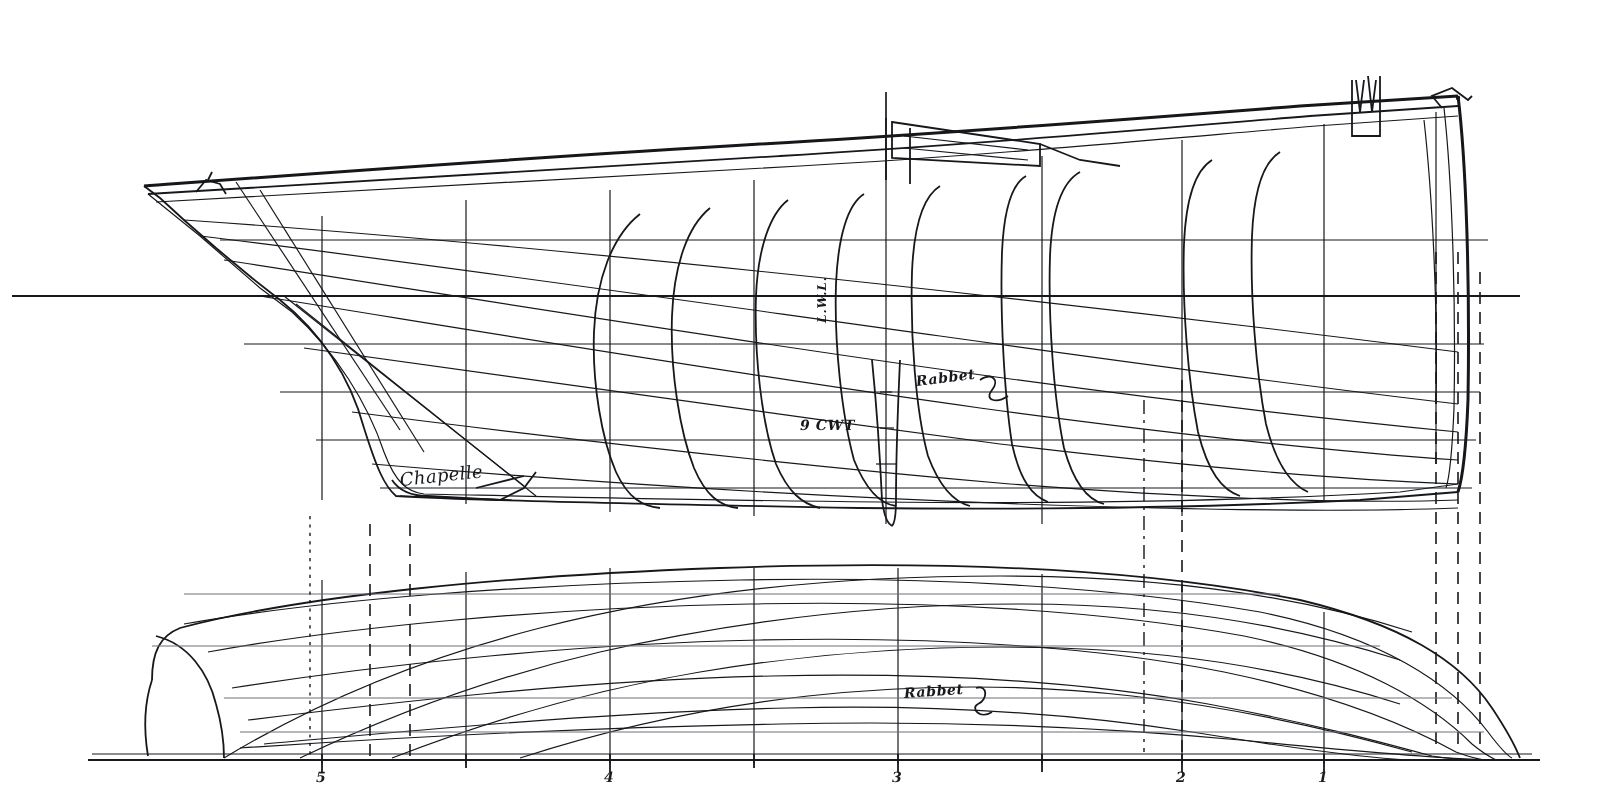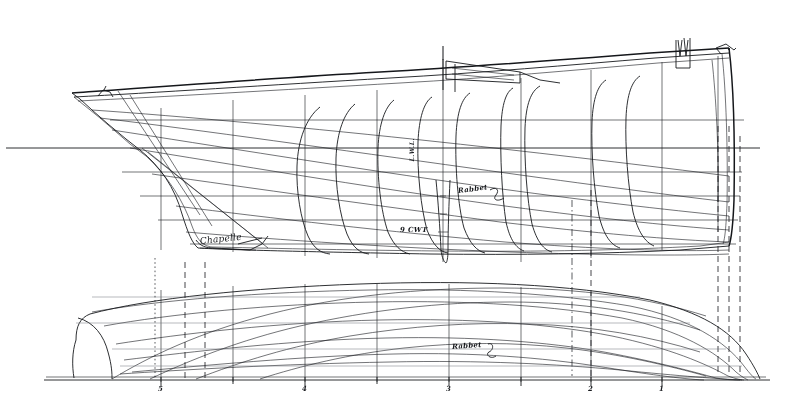--- a/index.html
+++ b/index.html
@@ -237,21 +237,21 @@
 
     <g>
       <path class="ln2" d="M490 190 C496 186 500 190 496 195 C492 200 498 202 504 198"></path>
       <path class="ln2" d="M488 344 C494 342 494 350 489 352 C485 354 490 360 496 356"></path>
       <path class="ln2" d="M238 244 L262 238"></path>
     </g>
   </svg>
 
   <div class="lbl sig" style="left:200px;top:236px;">Chapelle</div>
 
-  <div class="lbl hand" style="left:400px;top:225px;">9 CWT</div>
+  <div class="lbl hand" style="left:400px;top:208px;">9 CWT</div>
 
   <div class="lbl hand" style="left:458px;top:186px;transform:rotate(-7deg);transform-origin:left center;">Rabbet</div>
 
   <div class="lbl hand" style="left:452px;top:342px;transform:rotate(-4deg);transform-origin:left center;">Rabbet</div>
 
   <div class="lbl vert" style="left:408px;top:138px;">L.W.L.</div>
 
   <div class="lbl stn" style="left:158px;top:384px;">5</div>
   <div class="lbl stn" style="left:302px;top:384px;">4</div>
   <div class="lbl stn" style="left:446px;top:384px;">3</div>

